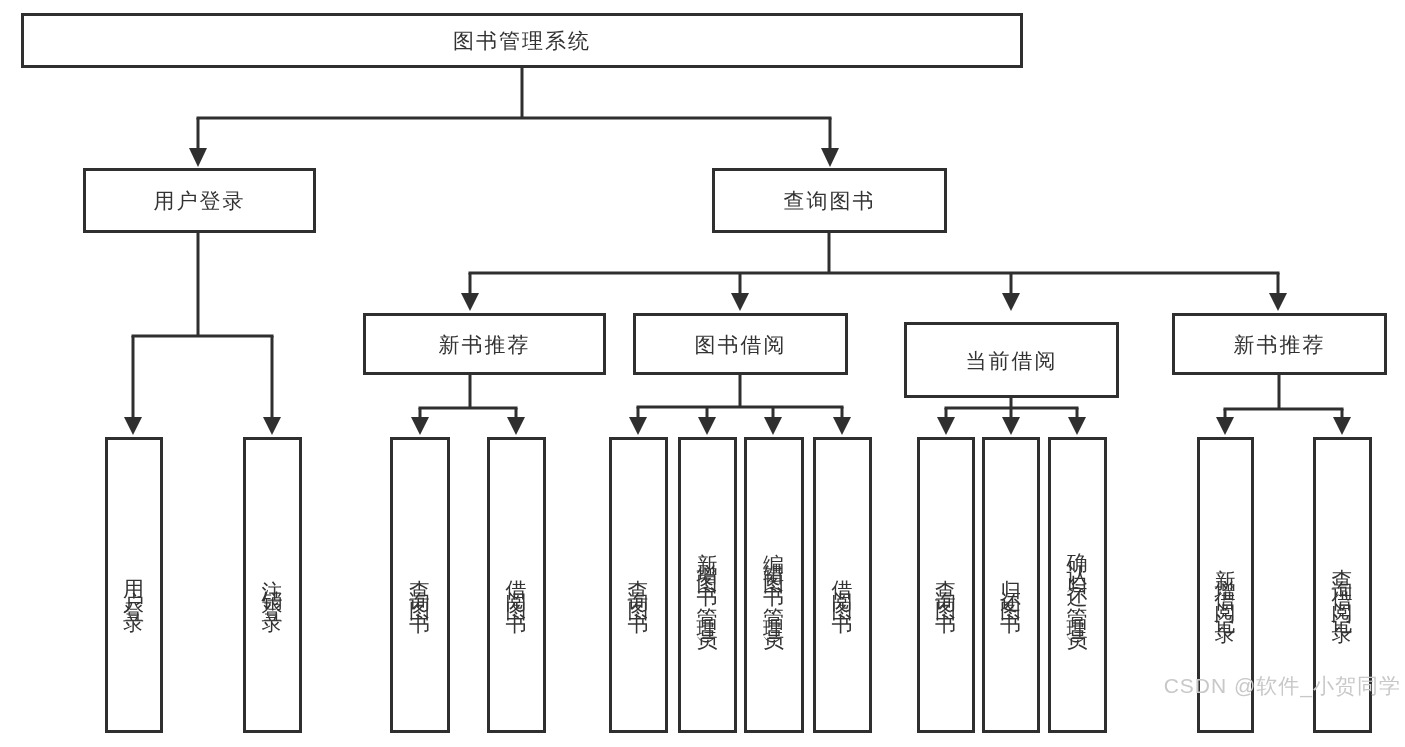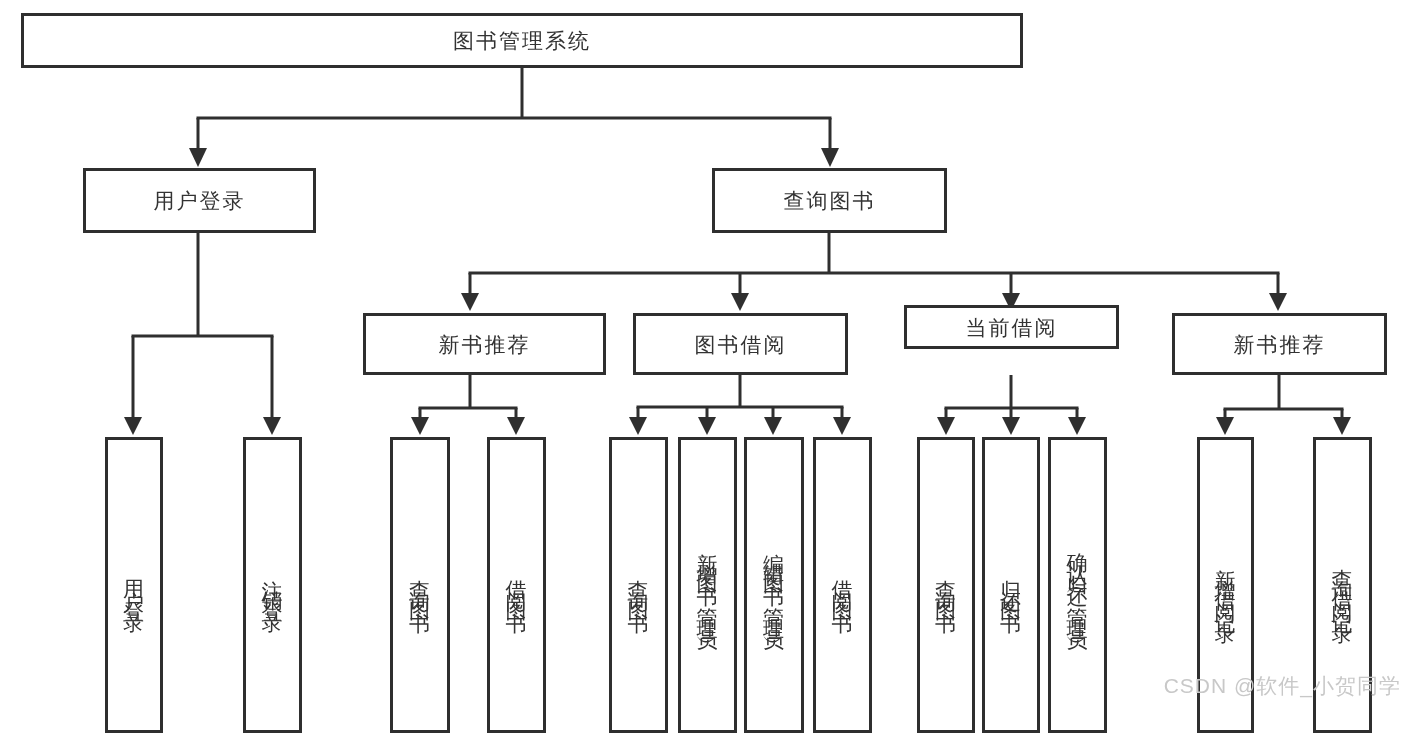--- a/index.html
+++ b/index.html
@@ -156,21 +156,21 @@
   <div class="box hbox" style="left:712px;top:168px;width:235px;height:65px">
     <span>查询图书</span>
   </div>
 
   <div class="box hbox" style="left:363px;top:313px;width:243px;height:62px">
     <span>新书推荐</span>
   </div>
   <div class="box hbox" style="left:633px;top:313px;width:215px;height:62px">
     <span>图书借阅</span>
   </div>
-  <div class="box hbox" style="left:904px;top:305px;width:215px;height:44px">
+  <div class="box hbox" style="left:904px;top:322px;width:215px;height:76px">
     <span>当前借阅</span>
   </div>
   <div class="box hbox" style="left:1172px;top:313px;width:215px;height:62px">
     <span>新书推荐</span>
   </div>
 
   <div class="box vbox" style="left:105px;top:437px;width:58px;height:296px">
     <span>用户登录</span>
   </div>
   <div class="box vbox" style="left:243px;top:437px;width:59px;height:296px">

